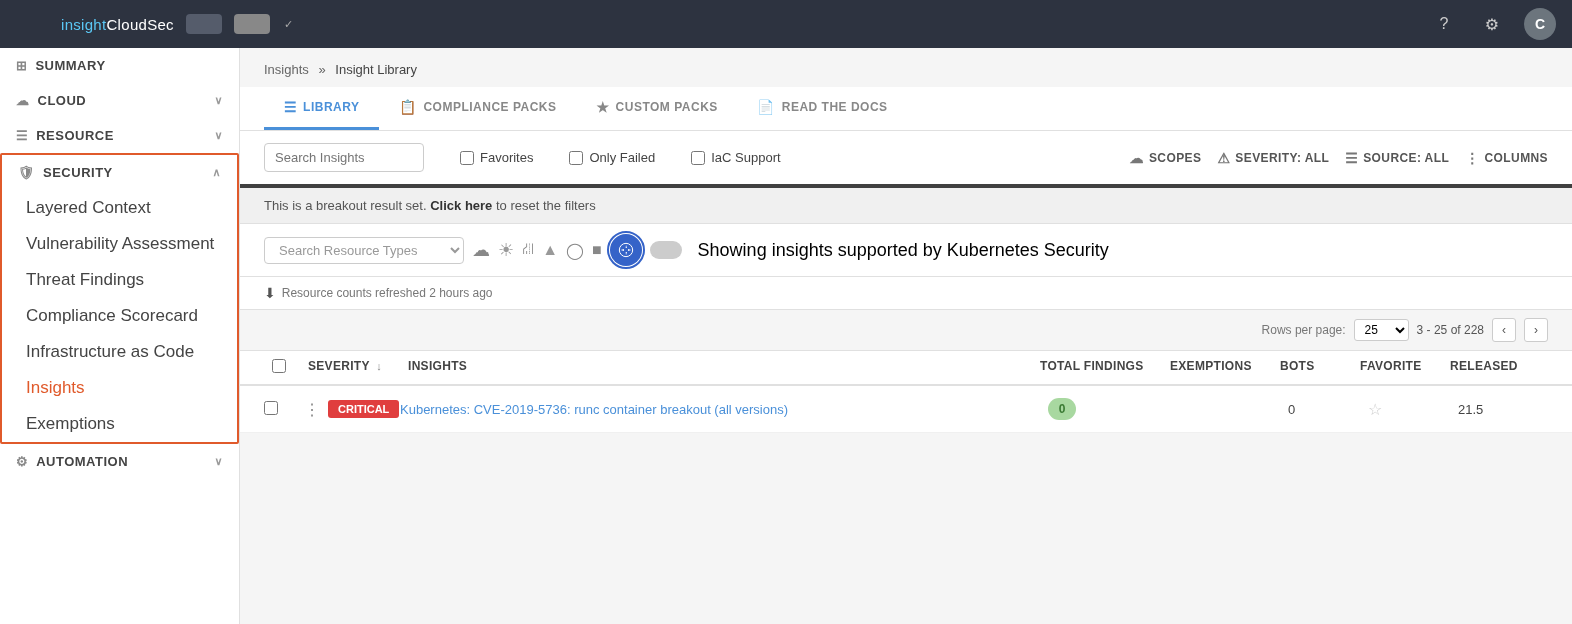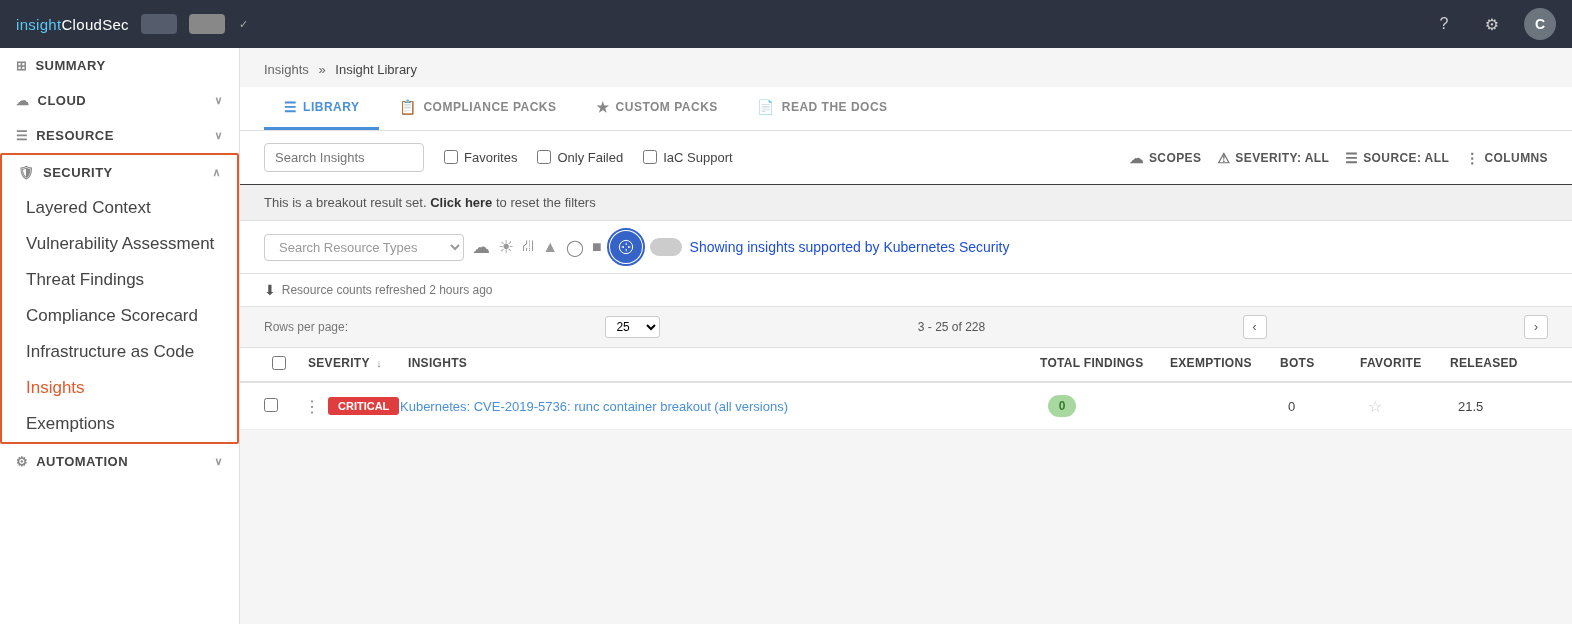--- a/index.html
+++ b/index.html
@@ -8,21 +8,21 @@
     
     .top-nav {
       background: #2d3340;
       height: 48px;
       display: flex;
       align-items: center;
       padding: 0 16px;
       justify-content: space-between;
     }
     .top-nav-left { display: flex; align-items: center; gap: 12px; }
-    .brand { color: #fff; font-size: 15px; font-weight: 500; letter-spacing: 0.3px; }
+    .brand { color: #fff; font-size: 15px; font-weight: 500; letter-spacing: 0.3px; margin-left: 45px; }
     .brand span { color: #5bc8f5; }
     .nav-pill {
       background: #555c6b;
       border-radius: 4px;
       width: 36px; height: 20px;
       display: inline-block;
     }
     .nav-pill2 { background: #888; border-radius: 4px; width: 36px; height: 20px; display: inline-block; }
     .nav-chevron { color: #aaa; font-size: 11px; margin-left: 2px; }
     .top-nav-right { display: flex; align-items: center; gap: 16px; }
@@ -129,33 +129,33 @@
       border-bottom: 3px solid transparent;
     }
     .tab.active { color: #4a90d9; border-bottom: 3px solid #4a90d9; }
     .tab-icon { font-size: 14px; }
 
     
     .filters-bar {
       display: flex; align-items: center;
       padding: 12px 24px;
       background: #fff;
-      border-bottom: 1px solid #404040;
-      gap: 20px;
+      border-bottom: 4px solid #404040;
+      gap: 36px;
     }
     .search-insights {
       border: 1px solid #ccc;
       border-radius: 4px;
       padding: 6px 10px;
       font-size: 13px;
       width: 160px;
       color: #999;
       background: #fff;
     }
-    .checkbox-group { display: flex; align-items: flex-start; gap: 6px; font-size: 13px; color: #444; }
+    .checkbox-group { display: flex; align-items: flex-end; gap: 6px; font-size: 13px; color: #444; }
     .checkbox-group input[type="checkbox"] { width: 14px; height: 14px; accent-color: #4a90d9; }
 
     .filters-right { margin-left: auto; display: flex; align-items: center; gap: 16px; }
     .filter-btn {
       display: flex; align-items: center; gap: 5px;
       cursor: pointer; font-size: 12px; font-weight: 600;
       color: #555; text-transform: uppercase; letter-spacing: 0.4px;
     }
     .filter-icon { font-size: 14px; color: #777; }
 
@@ -197,36 +197,36 @@
       width: 32px; height: 32px; border-radius: 50%;
       background: #3563c8; display: flex; align-items: center; justify-content: center;
       font-size: 14px; color: #fff; cursor: pointer;
     }
     .k8s-icon-ring {
       position: absolute; top: -3px; left: -3px;
       width: 38px; height: 38px;
       border-radius: 50%;
       border: 2px solid #3563c8;
     }
-    .showing-text { font-size: 14px; color: #1d4ed8; }
+    .showing-text { font-size: 18px; color: #000000; margin-left: 8px; }
 
     
     .refresh-row {
       display: flex; align-items: center;
       padding: 8px 24px;
       background: #fff;
       border-bottom: 1px solid #e0e0e0;
       gap: 6px;
       font-size: 12px; color: #777;
     }
     .download-icon { font-size: 14px; color: #555; }
 
     
     .pagination-row {
-      display: flex; align-items: center; justify-content: space-between;
+      display: flex; align-items: center; justify-content: flex-end;
       padding: 8px 24px;
       background: #f5f5f5;
       border-bottom: 1px solid #e0e0e0;
       font-size: 12px; color: #555;
       gap: 8px;
     }
     .rows-label { color: #777; }
     .rows-select {
       border: 1px solid #ccc; border-radius: 3px;
       padding: 2px 6px; font-size: 12px;

